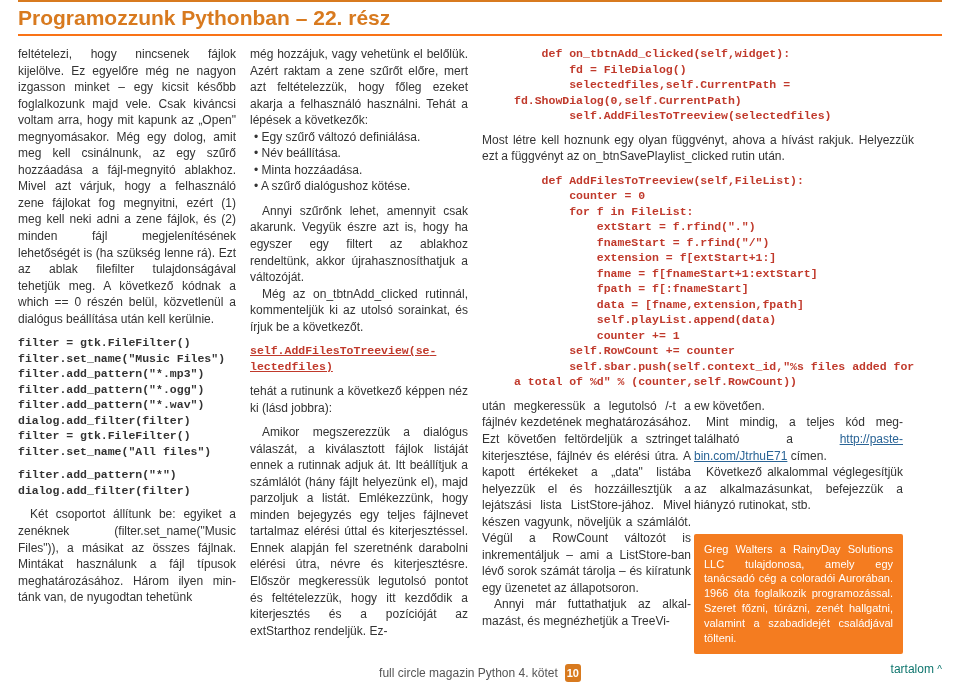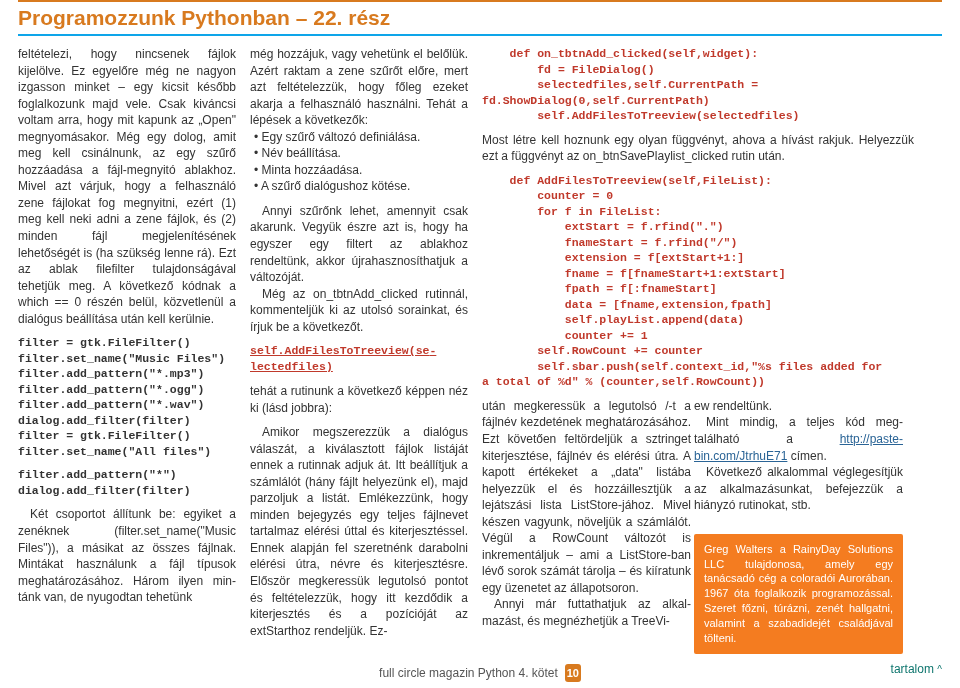--- a/index.html
+++ b/index.html
@@ -7,21 +7,21 @@
     width: 960px;
     height: 688px;
     background: #fff;
     font-family: Arial, Helvetica, sans-serif;
     color: #333;
     position: relative;
     overflow: hidden;
   }
   .header {
     border-top: 2px solid #d87a1f;
-    border-bottom: 2px solid #0ea5e9;
+    border-bottom: 2px solid #f97316;
     padding: 4px 0;
     margin: 0 18px 10px 18px;
   }
   .header h1 {
     color: #d87a1f;
     font-size: 21px;
     font-weight: bold;
   }
   .columns {
     display: flex;
@@ -45,20 +45,21 @@
     white-space: pre-wrap;
     word-break: break-all;
   }
   .code-red {
     font-family: "Courier New", monospace;
     font-size: 11.5px;
     font-weight: bold;
     color: #c0392b;
     line-height: 1.35;
     white-space: pre;
+    margin-left: 32px;
   }
   .code-red-inline {
     font-family: "Courier New", monospace;
     font-size: 11.5px;
     font-weight: bold;
     color: #c0392b;
     text-decoration: underline;
   }
   .indent { text-indent: 12px; }
   ul.bullets { list-style: none; padding-left: 4px; }
@@ -182,27 +183,27 @@
         self.RowCount += counter
         self.sbar.push(self.context_id,"%s files added for
 a total of %d" % (counter,self.RowCount))</div>
     <div class="spacer"></div>
     <div class="subcols">
       <div class="sc">
         <p>után megkeressük a legutolsó /-t a fájlnév kezdetének meghatározásá­hoz. Ezt követően feltördeljük a sztringet kiterjesztése, fájlnév és el­érési útra. A kapott értékeket a „da­ta" listába helyezzük el és hozzáillesztjük a lejátszási lista List­Store-jához. Mivel készen vagyunk, növeljük a számlálót. Végül a Row­Count változót is inkrementáljuk – ami a ListStore-ban lévő sorok számát tárolja – és kiíratunk egy üzenetet az állapotsoron.</p>
         <p class="indent">Annyi már futtathatjuk az alkal­mazást, és megnézhetjük a TreeVi-</p>
       </div>
       <div class="sc">
-        <p>ew rendeltünk.</p>
+        <p>ew követően.</p>
         <p class="indent">
           <span>Mint mindig, a teljes kód meg­található a </span><a href="#">http://paste­bin.com/JtrhuE71</a><span> címen.</span>
         </p>
         <p class="indent">Következő alkalommal végle­gesítjük az alkalmazásunkat, befe­jezzük a hiányzó rutinokat, stb.</p>
         <div class="author-box">
-          <span>Greg Walters a RainyDay Solutions LLC tulajdonosa, amely egy tanácsadó cég a coloradói Aurorában. 1967 óta foglalkozik programozással. Szeret főzni, túrázni, zenét hallgatni, valamint a szabadidejét családjával tölteni.</span>
+          <span>Greg Walters a RainyDay Solutions LLC tulajdonosa, amely egy tanácsadó cég a coloradói Aurorában. 1966 óta foglalkozik programozással. Szeret főzni, túrázni, zenét hallgatni, valamint a szabadidejét családjával tölteni.</span>
         </div>
       </div>
     </div>
   </div>
 
 </div>
 
 <div class="footer">
   <span>full circle magazin Python 4. kötet</span>
   <span class="badge">

